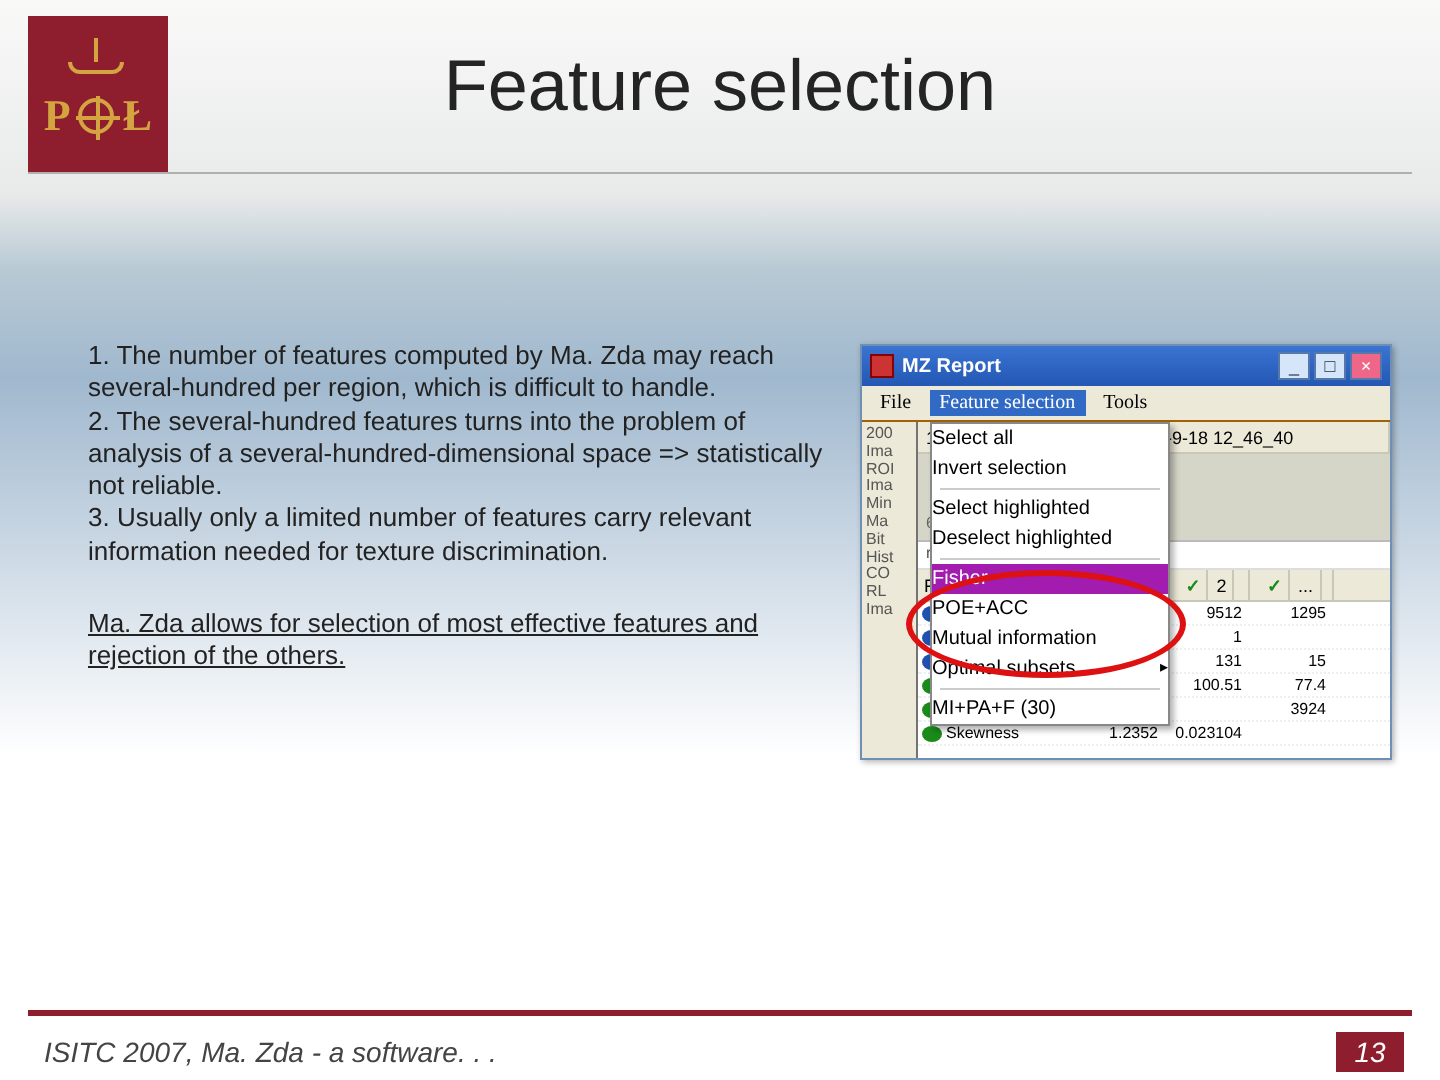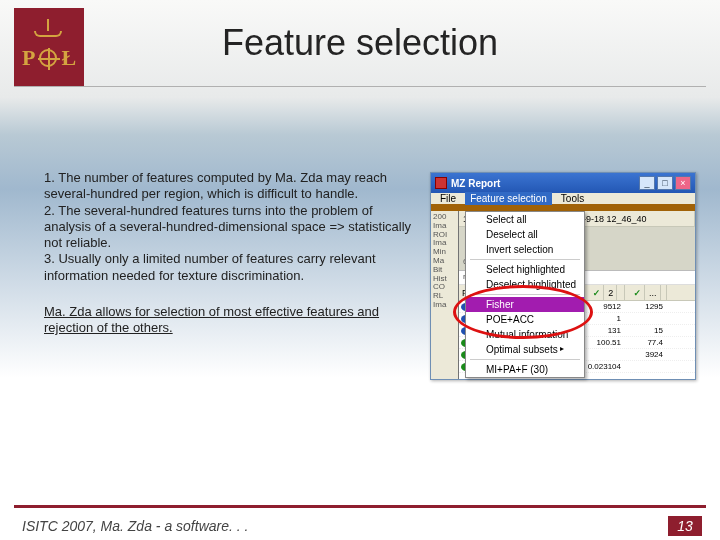--- a/index.html
+++ b/index.html
@@ -46,29 +46,29 @@
   }
   .titlebar {
     height: 20px; background: linear-gradient(to bottom,#3b74d1,#2357b4);
     display: flex; align-items: center; padding: 0 4px; color: #fff;
   }
   .tbicon { width: 12px; height: 12px; background: #c33; margin-right: 4px; border: 1px solid #800; }
   .tbtitle { flex: 1; font-weight: bold; font-size: 10px; }
   .winbtns { display: flex; gap: 2px; }
   .winbtn { width: 16px; height: 14px; background: #d6e6fa; border: 1px solid #5577aa; display: flex; align-items: center; justify-content: center; font-size: 9px; color: #234; }
   .winbtn.close { background: #e68; color: #fff; }
-  .menubar { height: 18px; background: #ece9d8; border-bottom: 7px solid #a16207; display: flex; align-items: center; padding: 0 4px; gap: 4px; }
+  .menubar { height: 18px; background: #ece9d8; border-bottom: 1px solid #a16207; display: flex; align-items: center; padding: 0 4px; gap: 4px; font-family: Liberation Serif, serif; }
   .menuitem { padding: 1px 5px; }
   .menuitem.sel { background: #316ac5; color: #fff; }
   .dropdown {
     position: absolute; top: 38px; left: 34px; width: 120px;
     background: #fff; border: 1px solid #888; box-shadow: 2px 2px 3px rgba(0,0,0,.3);
     font-size: 10px; z-index: 5;
   }
-  .dropdown div { padding: 2px 20px; white-space: nowrap; }
+  .dropdown div { padding: 2px 0; white-space: nowrap; }
   .dropdown .sep { height: 1px; background: #ccc; padding: 0; margin: 2px 4px; }
   .dropdown .hl { background: #a21caf; color: #fff; }
   .dropdown .sub::after { content: "▸"; float: right; font-size: 8px; }
   .red-oval {
     position: absolute; top: 112px; left: 22px; width: 140px; height: 54px;
     border: 3px solid #d11; border-radius: 50%; pointer-events: none; z-index: 6;
   }
   .body-area { position: absolute; top: 38px; left: 0; right: 0; bottom: 0; display: flex; }
   .leftstrip { width: 28px; background: #ece9d8; border-right: 1px solid #737373; font-size: 8px; color: #555; padding-top: 2px; line-height: 1.1; text-align: left; padding-left: 2px; overflow: hidden; }
   .mainpane { flex: 1; background: #fff; display: flex; flex-direction: column; }
@@ -216,21 +216,20 @@
             <span class="v">1.2352</span>
             <span class="v">0.023104</span>
             <span class="v"></span>
           </div>
       </div>
     </div>
   </div>
 
   <div class="dropdown">
     <div>Select all</div>
-    <div>Deselect all</div>
     <div>Invert selection</div>
     <div class="sep"></div>
     <div>Select highlighted</div>
     <div>Deselect highlighted</div>
     <div class="sep"></div>
     <div class="hl">Fisher</div>
     <div>POE+ACC</div>
     <div>Mutual information</div>
     <div class="sub">Optimal subsets</div>
     <div class="sep"></div>

